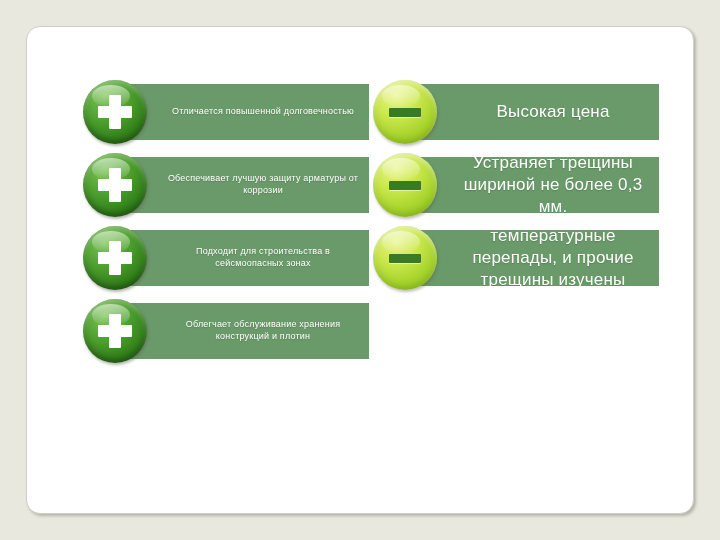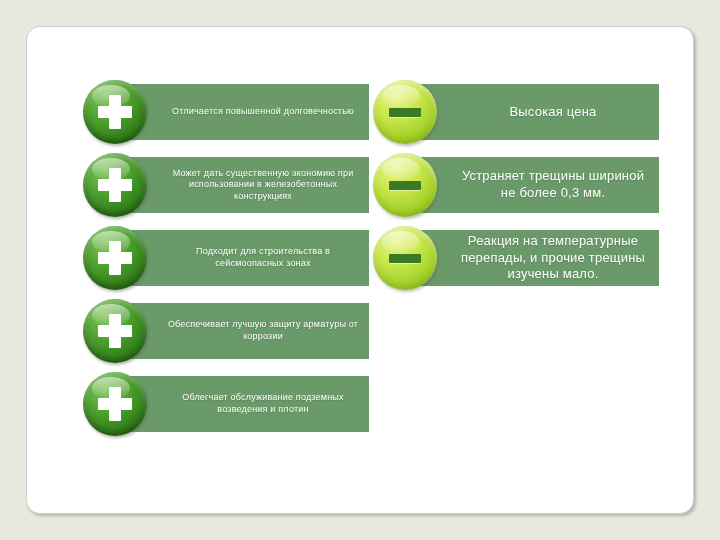--- a/index.html
+++ b/index.html
@@ -75,21 +75,21 @@
   }
 
   .banner-text {
     color: #ffffff;
     text-align: center;
     line-height: 1.28;
     letter-spacing: 0.2px;
     text-shadow: 0 1px 1px rgba(60,90,60,0.35);
   }
   .column-left .banner-text  { font-size: 9px; }
-  .column-right .banner-text { font-size: 13px; }
+  .column-right .banner-text { font-size: 17px; }
 
   
   .icon-sphere {
     position: absolute;
     left: 0px;
     top: 0px;
     width: 64px;
     height: 64px;
     border-radius: 50%;
     z-index: 3;
@@ -169,60 +169,49 @@
           <span class="banner-text">Отличается повышенной долговечностью</span>
         </div>
         <div class="icon-sphere icon-plus">
           <span class="glyph-plus">
               <span class="bar-h"></span>
               <span class="bar-v"></span>
             </span>
         </div>
       </div>
 
-      <div class="item-row">
-        <div class="banner">
-          <span class="banner-text">Может дать существенную экономию при использовании в железобетонных конструкциях</span>
-        </div>
-        <div class="icon-sphere icon-plus">
-          <span class="glyph-plus">
-              <span class="bar-h"></span>
-              <span class="bar-v"></span>
-            </span>
-        </div>
-      </div>
-
+
+
+      <div class="item-row">
+        <div class="banner">
+          <span class="banner-text">Обеспечивает лучшую защиту арматуры от коррозии</span>
+        </div>
+        <div class="icon-sphere icon-plus">
+          <span class="glyph-plus">
+              <span class="bar-h"></span>
+              <span class="bar-v"></span>
+            </span>
+        </div>
+      </div>
 
       <div class="item-row">
         <div class="banner">
           <span class="banner-text">Подходит для строительства в сейсмоопасных зонах</span>
         </div>
         <div class="icon-sphere icon-plus">
           <span class="glyph-plus">
               <span class="bar-h"></span>
               <span class="bar-v"></span>
             </span>
         </div>
       </div>
 
       <div class="item-row">
         <div class="banner">
-          <span class="banner-text">Обеспечивает лучшую защиту арматуры от коррозии</span>
-        </div>
-        <div class="icon-sphere icon-plus">
-          <span class="glyph-plus">
-              <span class="bar-h"></span>
-              <span class="bar-v"></span>
-            </span>
-        </div>
-      </div>
-
-      <div class="item-row">
-        <div class="banner">
-          <span class="banner-text">Облегчает обслуживание подземных возведения и плотин</span>
+          <span class="banner-text">Облегчает обслуживание хранения конструкций и плотин</span>
         </div>
         <div class="icon-sphere icon-plus">
           <span class="glyph-plus">
               <span class="bar-h"></span>
               <span class="bar-v"></span>
             </span>
         </div>
       </div>
 
     </div>

